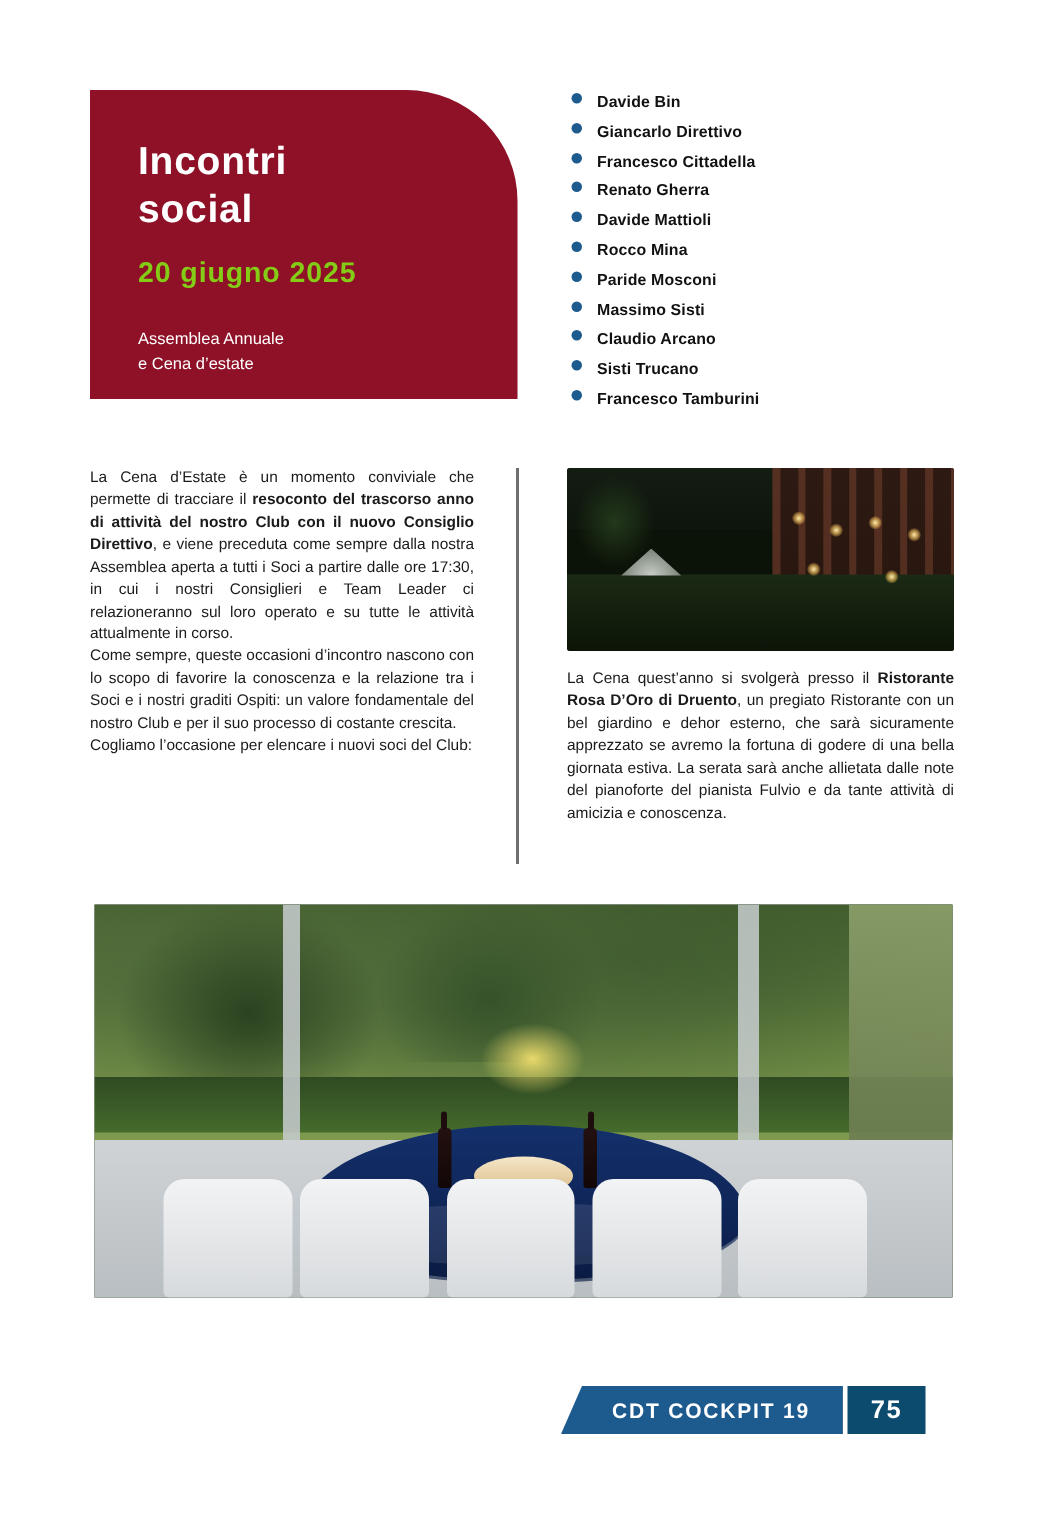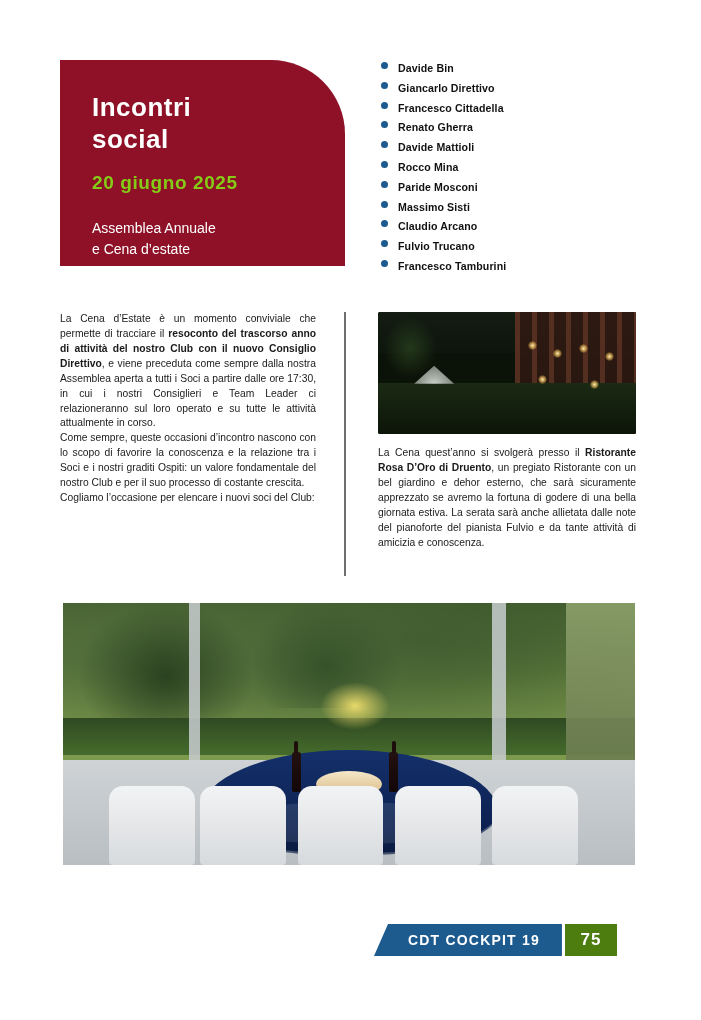--- a/index.html
+++ b/index.html
@@ -44,21 +44,21 @@
     color: #84cc16;
     font-size: 19px;
     font-weight: bold;
     letter-spacing: 0.6px;
   }
   .header-sub {
     position: absolute;
     left: 32px;
     top: 158px;
     color: #ffffff;
-    font-size: 14px;
+    font-size: 11px;
     line-height: 1.5;
     white-space: pre-line;
   }
 
   
   .members {
     position: absolute;
     left: 381px;
     top: 62px;
     width: 270px;
@@ -256,21 +256,21 @@
     color: #ffffff;
     font-size: 14px;
     font-weight: bold;
     letter-spacing: 1.2px;
     display: flex;
     align-items: center;
     padding: 0 22px 0 34px;
     clip-path: polygon(14px 0, 100% 0, 100% 100%, 0 100%);
   }
   .footer-page {
-    background: #4d7c0f;
+    background: #0c4a6e;
     color: #ffffff;
     font-size: 17px;
     font-weight: bold;
     letter-spacing: 1px;
     display: flex;
     align-items: center;
     justify-content: center;
     width: 52px;
     margin-left: 3px;
   }
@@ -318,21 +318,21 @@
   <div class="member-row">
     <span class="bullet"></span>
     <span class="member-name">Massimo Sisti</span>
   </div>
   <div class="member-row">
     <span class="bullet"></span>
     <span class="member-name">Claudio Arcano</span>
   </div>
   <div class="member-row">
     <span class="bullet"></span>
-    <span class="member-name">Fulvio Trucano</span>
+    <span class="member-name">Sisti Trucano</span>
   </div>
   <div class="member-row">
     <span class="bullet"></span>
     <span class="member-name">Francesco Tamburini</span>
   </div>
 </div>
 
 <div class="col-left">
   <p><span>La Cena d’Estate è un momento conviviale che permette di tracciare il </span><b>resoconto del trascorso anno di attività del nostro Club con il </b><b>nuovo Consiglio Direttivo</b><span>, e viene preceduta come sempre dalla nostra Assemblea aperta a tutti i Soci a partire dalle ore 17:30, in cui i nostri Consiglieri e Team Leader ci relazioneranno sul loro operato e su  tutte le attività attualmente in corso.</span></p>
   <p>Come sempre, queste occasioni d’incontro nascono con lo scopo di favorire la conoscenza e la relazione tra i Soci e i nostri graditi Ospiti: un valore fondamentale del nostro Club e per il suo processo di costante crescita.</p>

